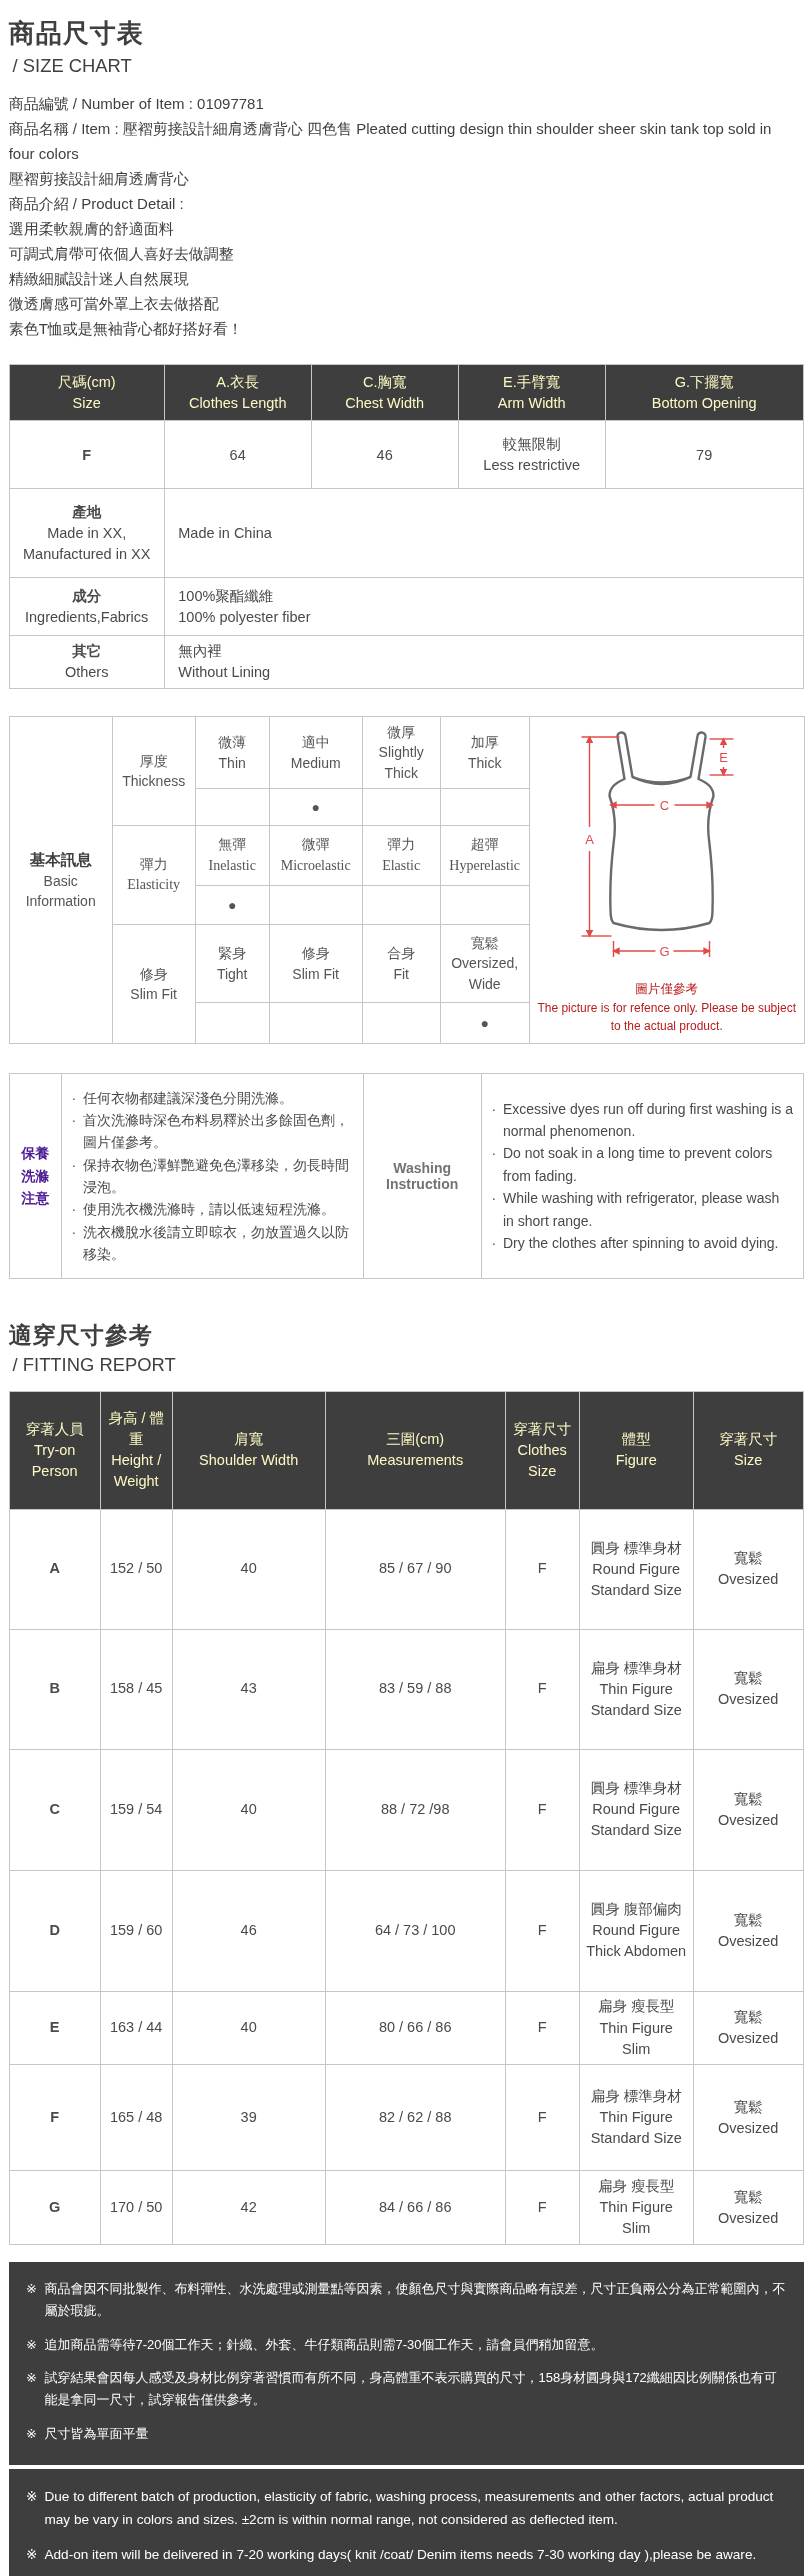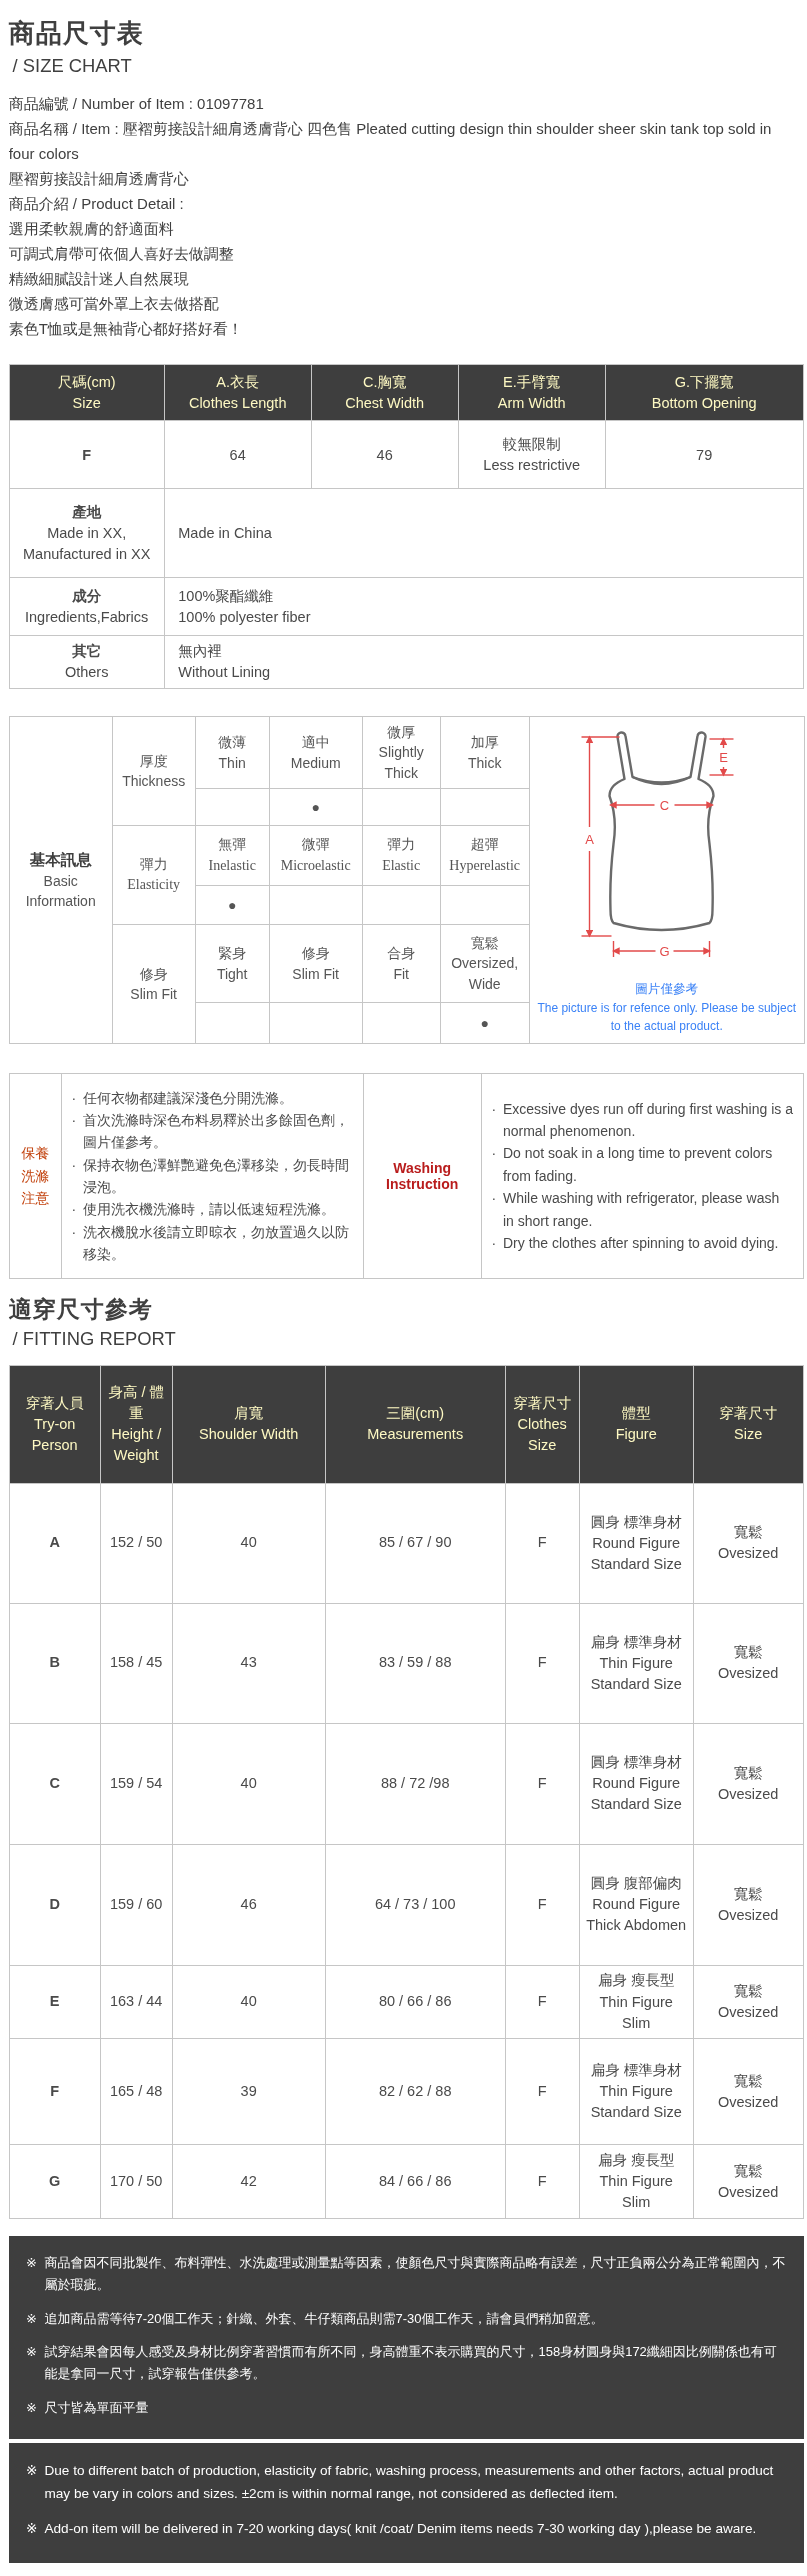--- a/index.html
+++ b/index.html
@@ -37,28 +37,28 @@
 
   
   .basic-table td { font-size:14px; color:#555; }
   .bi-head .zh { font-weight:bold; font-size:15.5px; color:#3f3f3f; }
   .r-lab1 td { height:72px; } .r-dot1 td { height:37px; }
   .r-lab2 td { height:54px;font-family:Liberation Serif, serif; } .r-dot2 td { height:39px; }
   .r-lab3 td { height:72px; } .r-dot3 td { height:41px; }
   .dot-cell { color:#9a9a9a; font-size:12.6px; }
   .diagram-cell { vertical-align:top; padding:9.7px 3.9px 7.8px; }
   .diagram-cell svg { display:block; margin:3.9px auto 9.7px; }
-  .diagram-caption { color:#3b82f6; font-size:12px; line-height:1.5; }
+  .diagram-caption { color:#b91c1c; font-size:12px; line-height:1.5; }
   .diagram-caption .zh { font-size:12.6px; margin-bottom:1.9px; }
 
   
   .wash-table td { font-size:14px; }
-  .wash-head { font-weight:normal; font-size:14.5px; line-height:1.6; color:#c2410c; }
+  .wash-head { font-weight:bold; font-size:14.5px; line-height:1.6; color:#4c1d95; }
   .wash-head span { display:block; }
-  .wash-mid { font-weight:bold; font-size:15.5px; color:#b91c1c; }
+  .wash-mid { font-weight:bold; font-size:15.5px; color:#737373; }
   .note-list { list-style:none; margin:0; padding:0; text-align:left; }
   .note-list li { position:relative; padding-left:11.6px; line-height:1.6; color:#4a4a4a; }
   .note-list .mk { position:absolute; left:0; top:0; }
   .wash-cell { text-align:left; padding:11.6px 9.7px; vertical-align:middle; height:205px; }
 
   
   .fit-table th { height:118px; font-size:14.5px; }
   .fit-table td { font-size:14.5px; line-height:1.5; }
   .person { font-weight:bold; }
   .rA td{height:120px;} .rB td{height:120px;} .rC td{height:121px;}
@@ -344,21 +344,21 @@
           <li><span class="mk">·</span><span>Excessive dyes run off during first washing is a normal phenomenon.</span></li>
           <li><span class="mk">·</span><span>Do not soak in a long time to prevent colors from fading.</span></li>
           <li><span class="mk">·</span><span>While washing with refrigerator, please wash in short range.</span></li>
           <li><span class="mk">·</span><span>Dry the clothes after spinning to avoid dying.</span></li>
         </ul>
       </td>
     </tr>
   </tbody>
     </table>
 
-  <div class="sec-title" style="margin-top:14px">
+  <div class="sec-title" style="margin-top:40px">
     <span class="zh" style="font-size:23px">適穿尺寸參考</span>
     <span class="en">/ FITTING REPORT</span>
   </div>
 
   <table class="fit-table" style="margin-top:9.7px">
     <colgroup>
         <col style="width:91px">
         <col style="width:72px">
         <col style="width:153px">
         <col style="width:180px">

